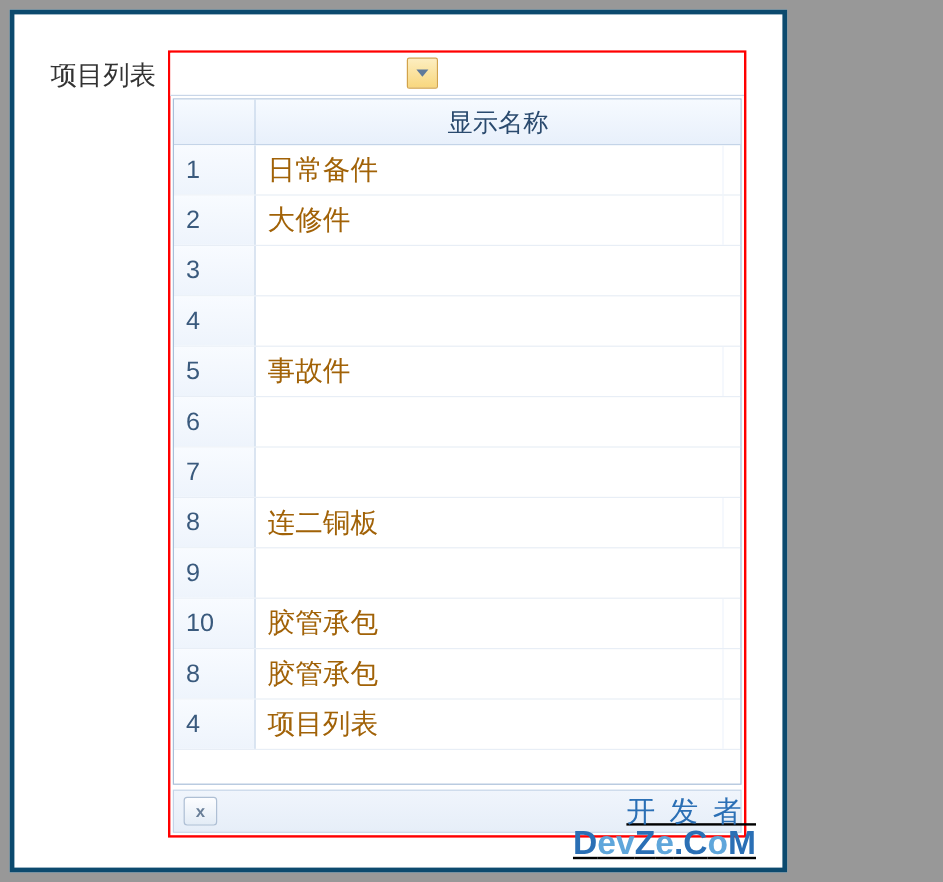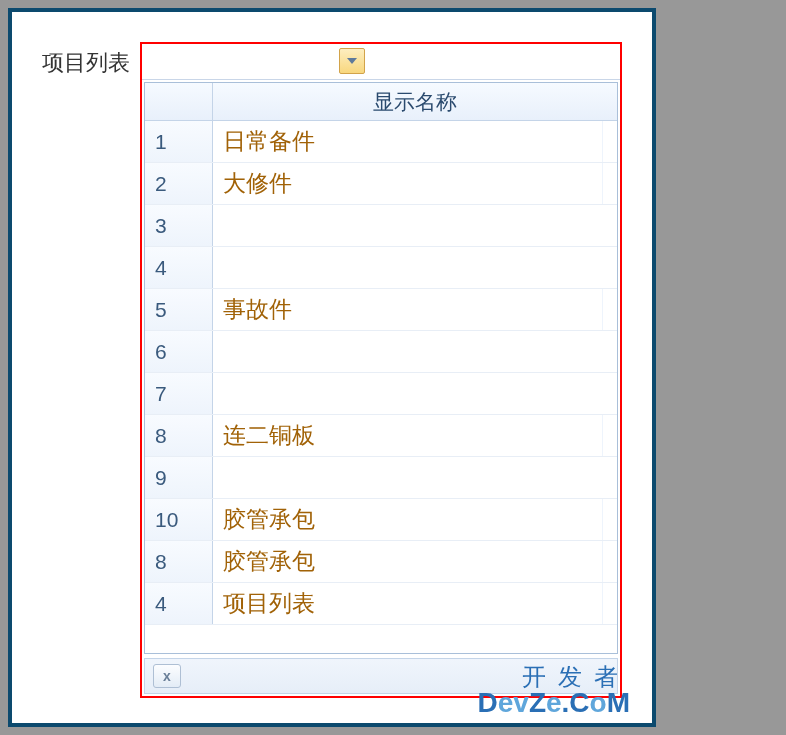--- a/index.html
+++ b/index.html
@@ -140,20 +140,21 @@
       font-weight: bold;
       cursor: pointer;
     }
     .watermark {
       position: absolute;
       right: 22px;
       bottom: 6px;
       text-align: right;
       line-height: 1;
       font-family: Arial, sans-serif;
+      text-decoration: underline;
     }
     .watermark .wm-t {
       font-size: 24px;
       color: #2a6fb5;
       letter-spacing: 12px;
     }
     .watermark .wm-b {
       font-size: 28px;
       color: #2a6fb5;
       font-weight: 600;

